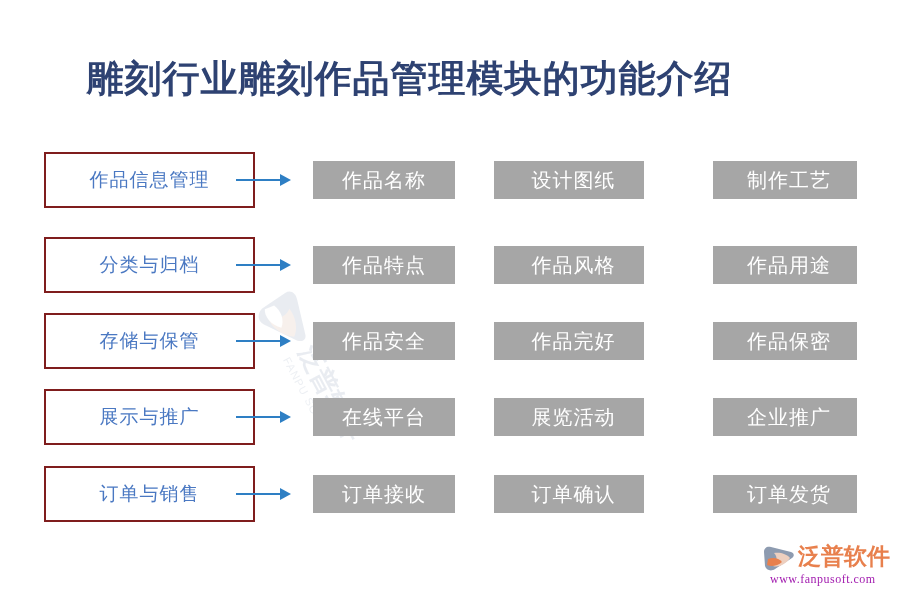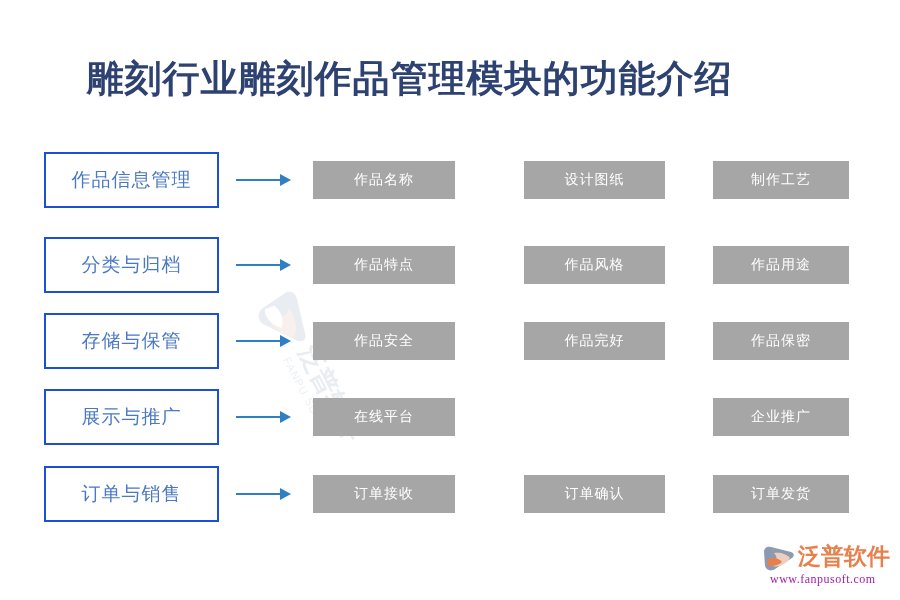--- a/index.html
+++ b/index.html
@@ -82,24 +82,24 @@
     left: 0;
     width: 900px;
     height: 76px;
   }
 
   
   .stage-box {
     position: absolute;
     left: 44px;
     top: 0;
-    width: 175px;
+    width: 211px;
     height: 56px;
     box-sizing: border-box;
-    border: 2px solid #1d4ed8;
+    border: 2px solid #7f1d1d;
     background: #ffffff;
     color: #4a78c2;
     font-size: 19px;
     display: flex;
     align-items: center;
     justify-content: center;
     letter-spacing: 1px;
   }
 
   
@@ -129,29 +129,29 @@
     border-left: 11px solid #2e7fc4;
   }
 
   
   .chip {
     position: absolute;
     top: 9px;
     height: 38px;
     background: #a6a6a6;
     color: #ffffff;
-    font-size: 14px;
+    font-size: 20px;
     display: flex;
     align-items: center;
     justify-content: center;
     letter-spacing: 1px;
   }
   .chip.c0 { left: 313px; width: 142px; }
-  .chip.c1 { left: 524px; width: 141px; }
-  .chip.c2 { left: 713px; width: 136px; }
+  .chip.c1 { left: 494px; width: 141px; padding-left: 9px; }
+  .chip.c2 { left: 713px; width: 136px; padding-left: 8px; }
 
   
   #brand-logo {
     position: absolute;
     left: 762px;
     top: 543px;
     width: 130px;
     height: 50px;
   }
   #brand-logo .bl-mark {
@@ -233,20 +233,21 @@
     <div class="chip c1">作品完好</div>
   </div>
 
   <div class="flow-row" style="top:389px;">
     <div class="stage-box">展示与推广</div>
     <div class="arrow">
       <div class="shaft"></div>
       <div class="head"></div>
     </div>
     <div class="chip c0">在线平台</div>
+    <div class="chip c1">展览活动</div>
     <div class="chip c2">企业推广</div>
   </div>
 
   <div class="flow-row" style="top:466px;text-decoration:underline;">
     <div class="stage-box">订单与销售</div>
     <div class="arrow">
       <div class="shaft"></div>
       <div class="head"></div>
     </div>
     <div class="chip c0">订单接收</div>

